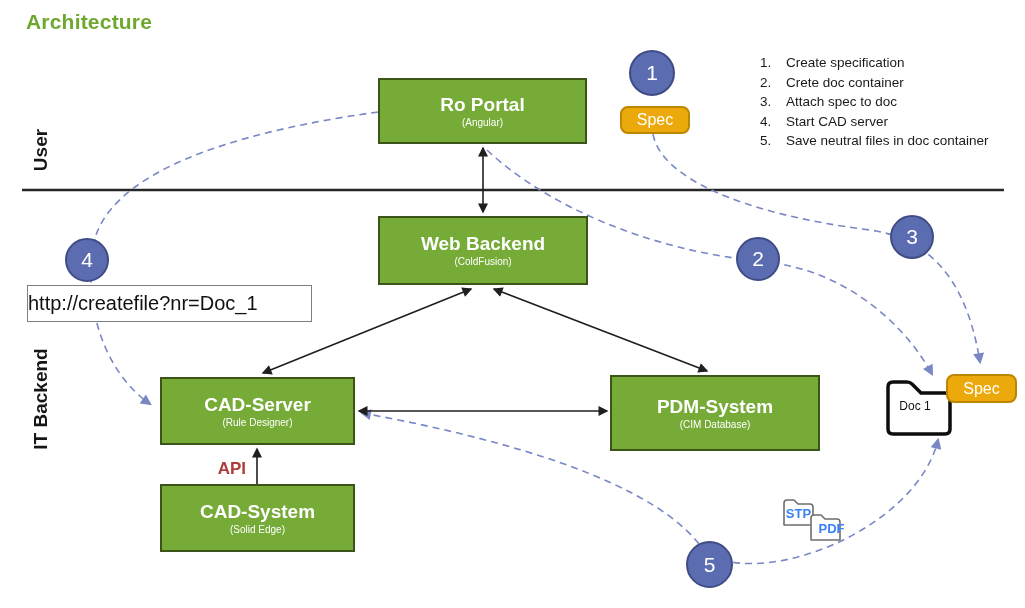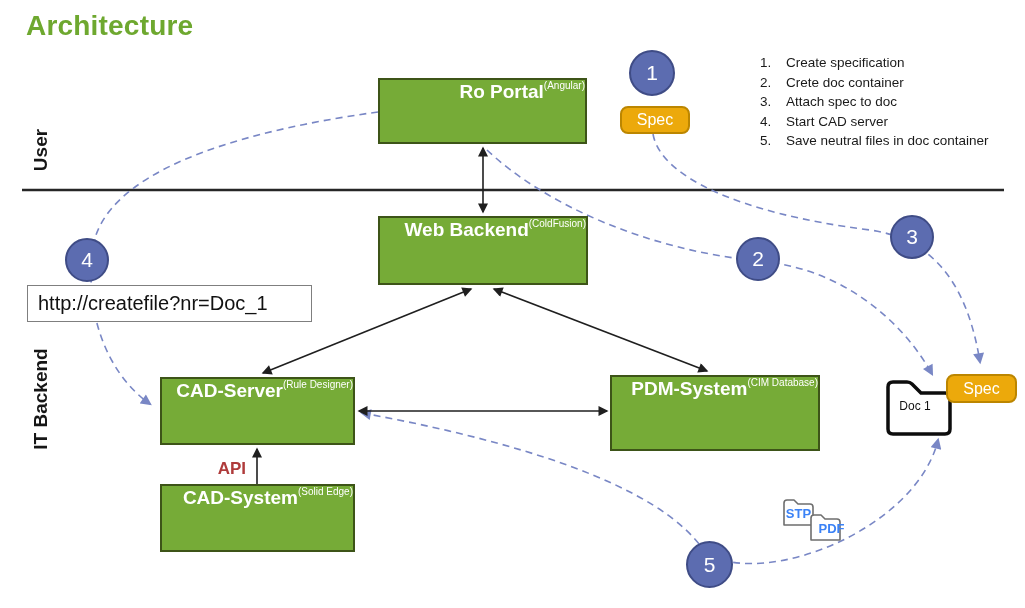--- a/index.html
+++ b/index.html
@@ -3,43 +3,43 @@
 <meta charset="utf-8">
 <style>
   html,body{margin:0;padding:0;background:#ffffff;}
   #stage{
     position:relative;width:1025px;height:608px;background:#ffffff;overflow:hidden;
     font-family:"Liberation Sans",sans-serif;
   }
   #stage *{box-sizing:border-box;}
   .abs{position:absolute;}
   .title{
-    left:26px;top:10px;font-size:28px;font-weight:bold;color:#6EA82F;letter-spacing:.2px;
+    left:26px;top:10px;font-size:21px;font-weight:bold;color:#6EA82F;letter-spacing:.2px;
   }
   .vlabel{
     font-size:19px;font-weight:600;color:#161616;text-align:center;
     transform:rotate(-90deg);
   }
   .gbox{
     background:#76AB37;border:2.5px solid #3D5418;color:#ffffff;text-align:center;
-    display:flex;flex-direction:row;justify-content:flex-end;line-height:1.25;
+    display:flex;flex-direction:column;justify-content:center;line-height:1.25;
   }
   .gbox .t1{font-size:19px;font-weight:bold;}
   .gbox .t2{font-size:10px;}
   .circle{
     background:#5C6CB0;border:2px solid #3F4C86;border-radius:50%;color:#ffffff;
     display:flex;align-items:center;justify-content:center;font-size:21px;
   }
   .spec{
     background:#ECA90B;border:2px solid #BC8600;border-radius:8px;color:#ffffff;
     display:flex;align-items:center;justify-content:center;font-size:16px;
   }
   .urlbox{
     left:27px;top:285px;width:285px;height:37px;background:#ffffff;border:1.5px solid #7F7F7F;
-    font-size:20px;color:#111;display:flex;align-items:center;padding-left:10px;white-space:nowrap;
+    font-size:20px;color:#111;display:flex;align-items:center;white-space:nowrap;
   }
   .api{
     left:196px;top:459px;width:50px;text-align:right;font-size:17px;font-weight:bold;color:#AF3B3B;
   }
   .steps{
     left:760px;top:53px;width:260px;font-size:13.5px;color:#1a1a1a;
   }
   .steps .row{display:flex;line-height:19.5px;}
   .steps .num{width:20px;flex:0 0 20px;}
   .steps .lbl{padding-left:6px;white-space:nowrap;}

